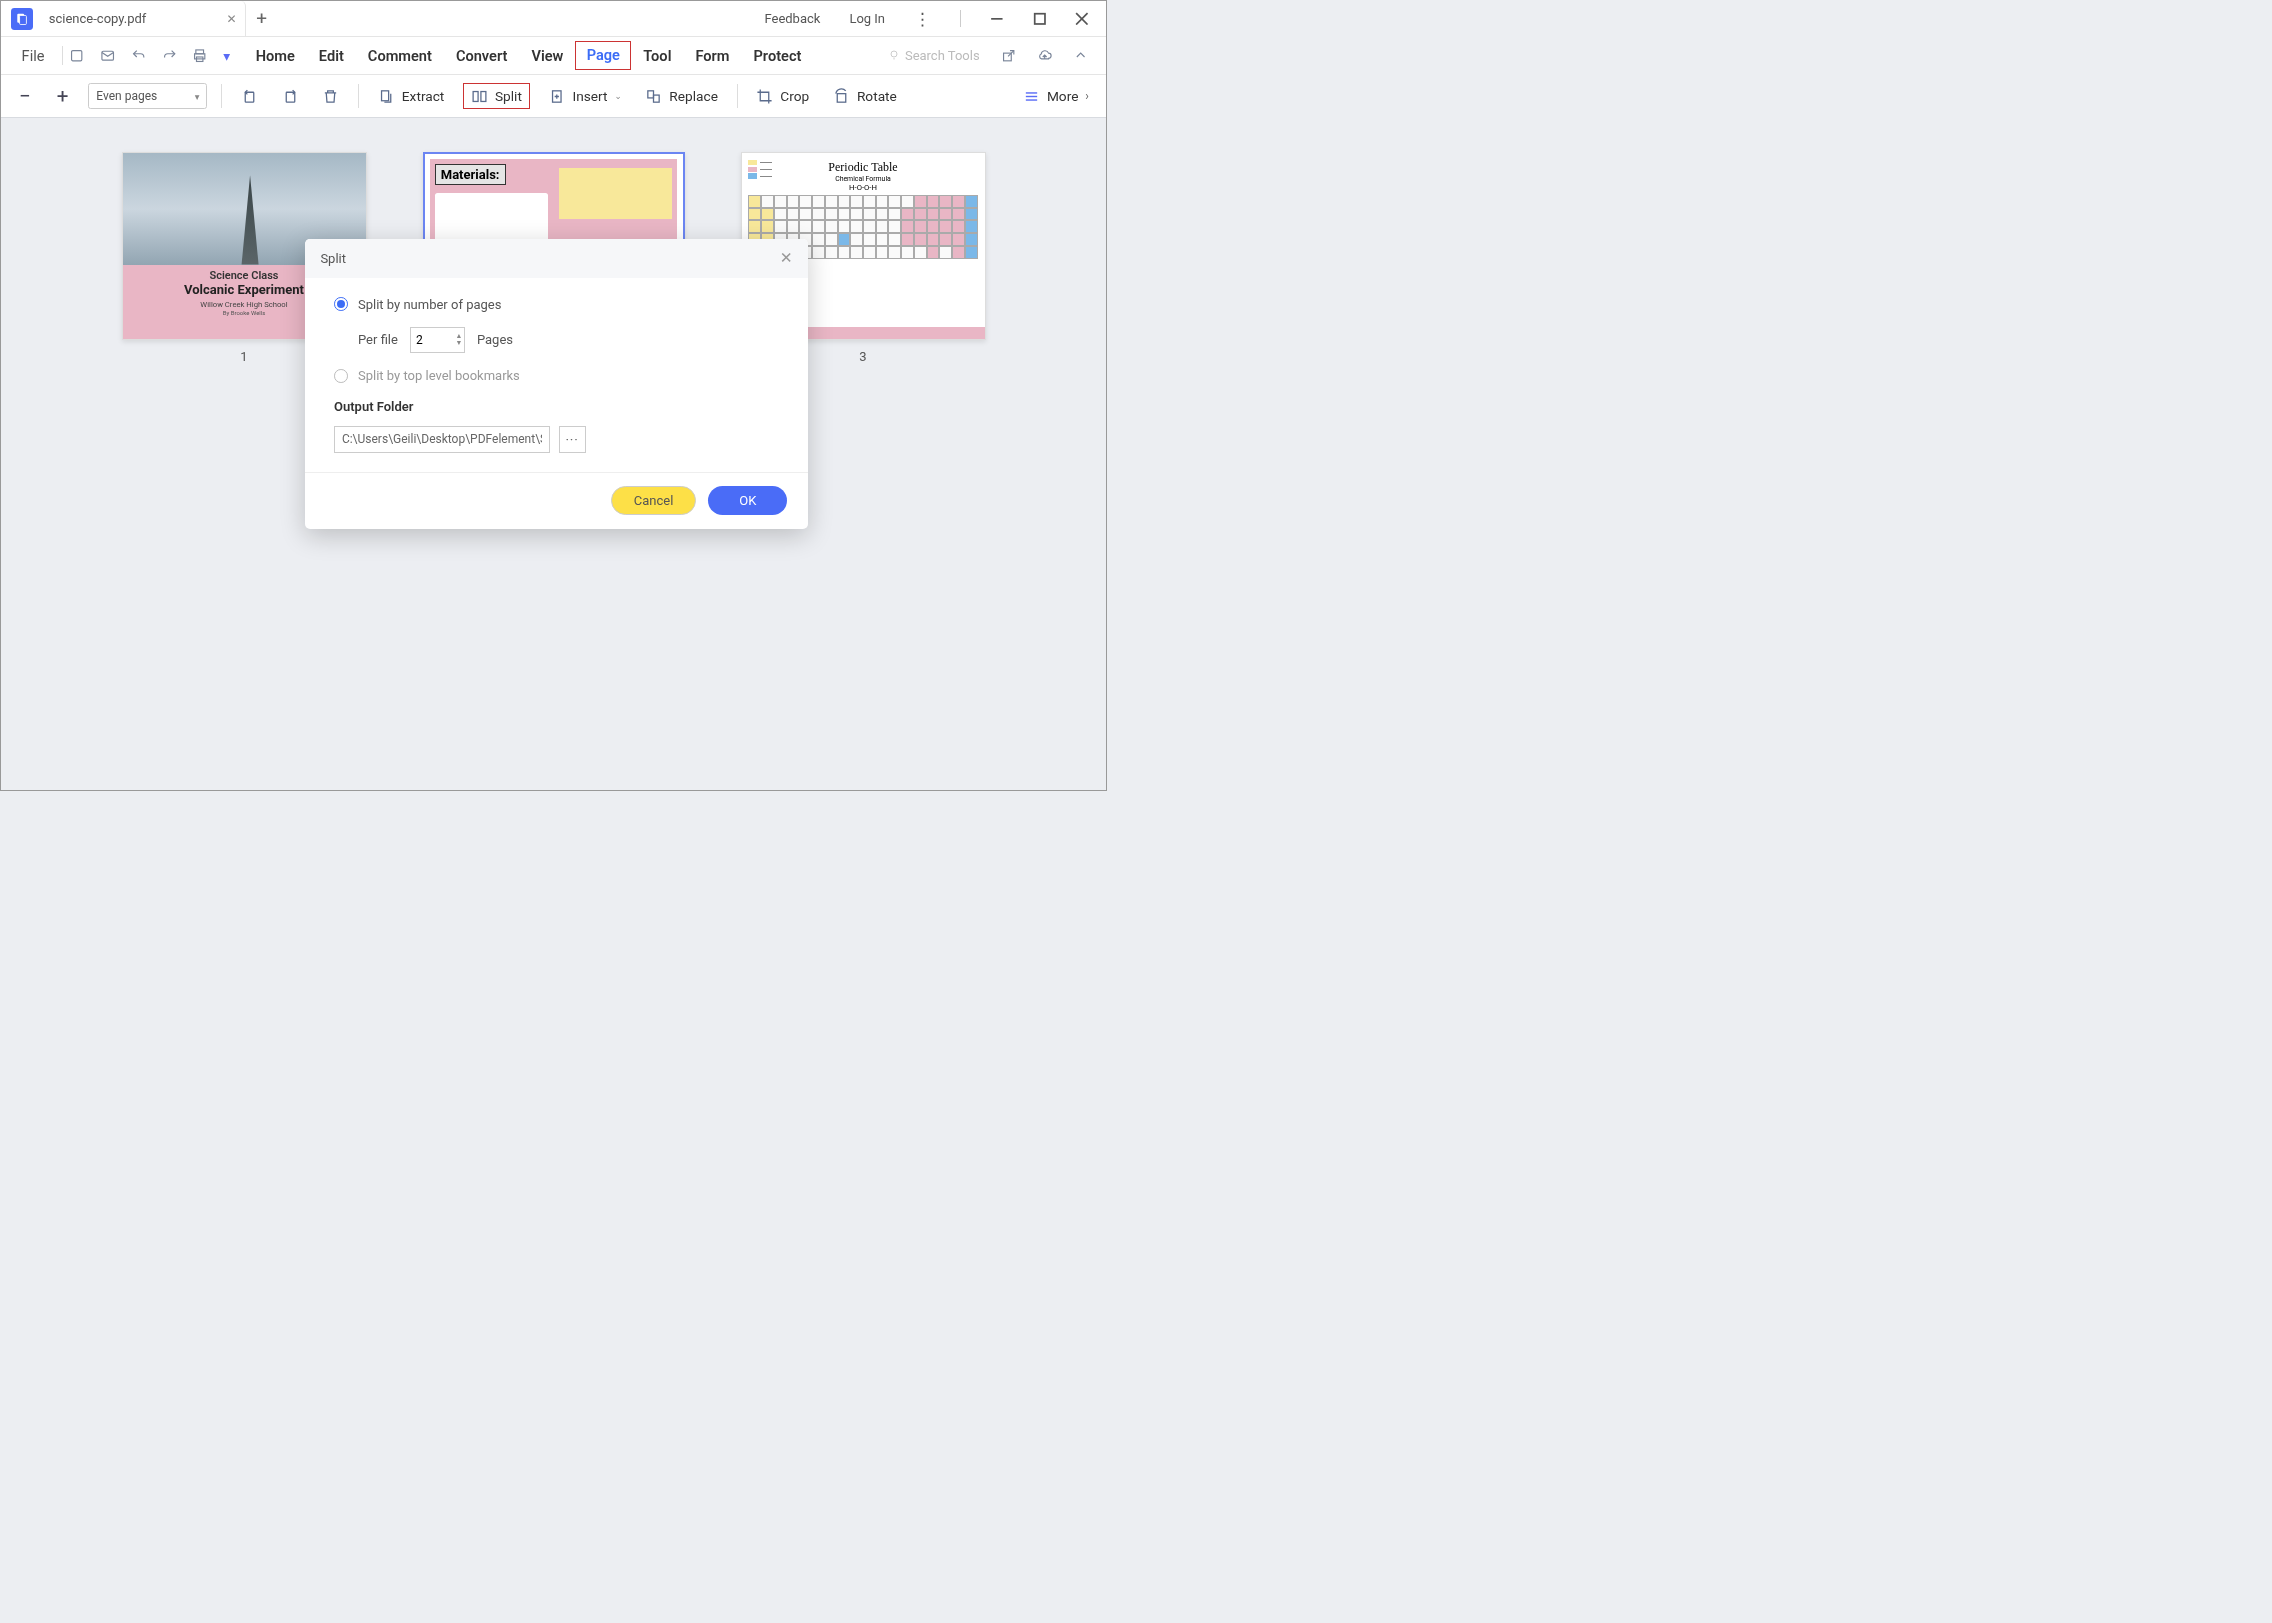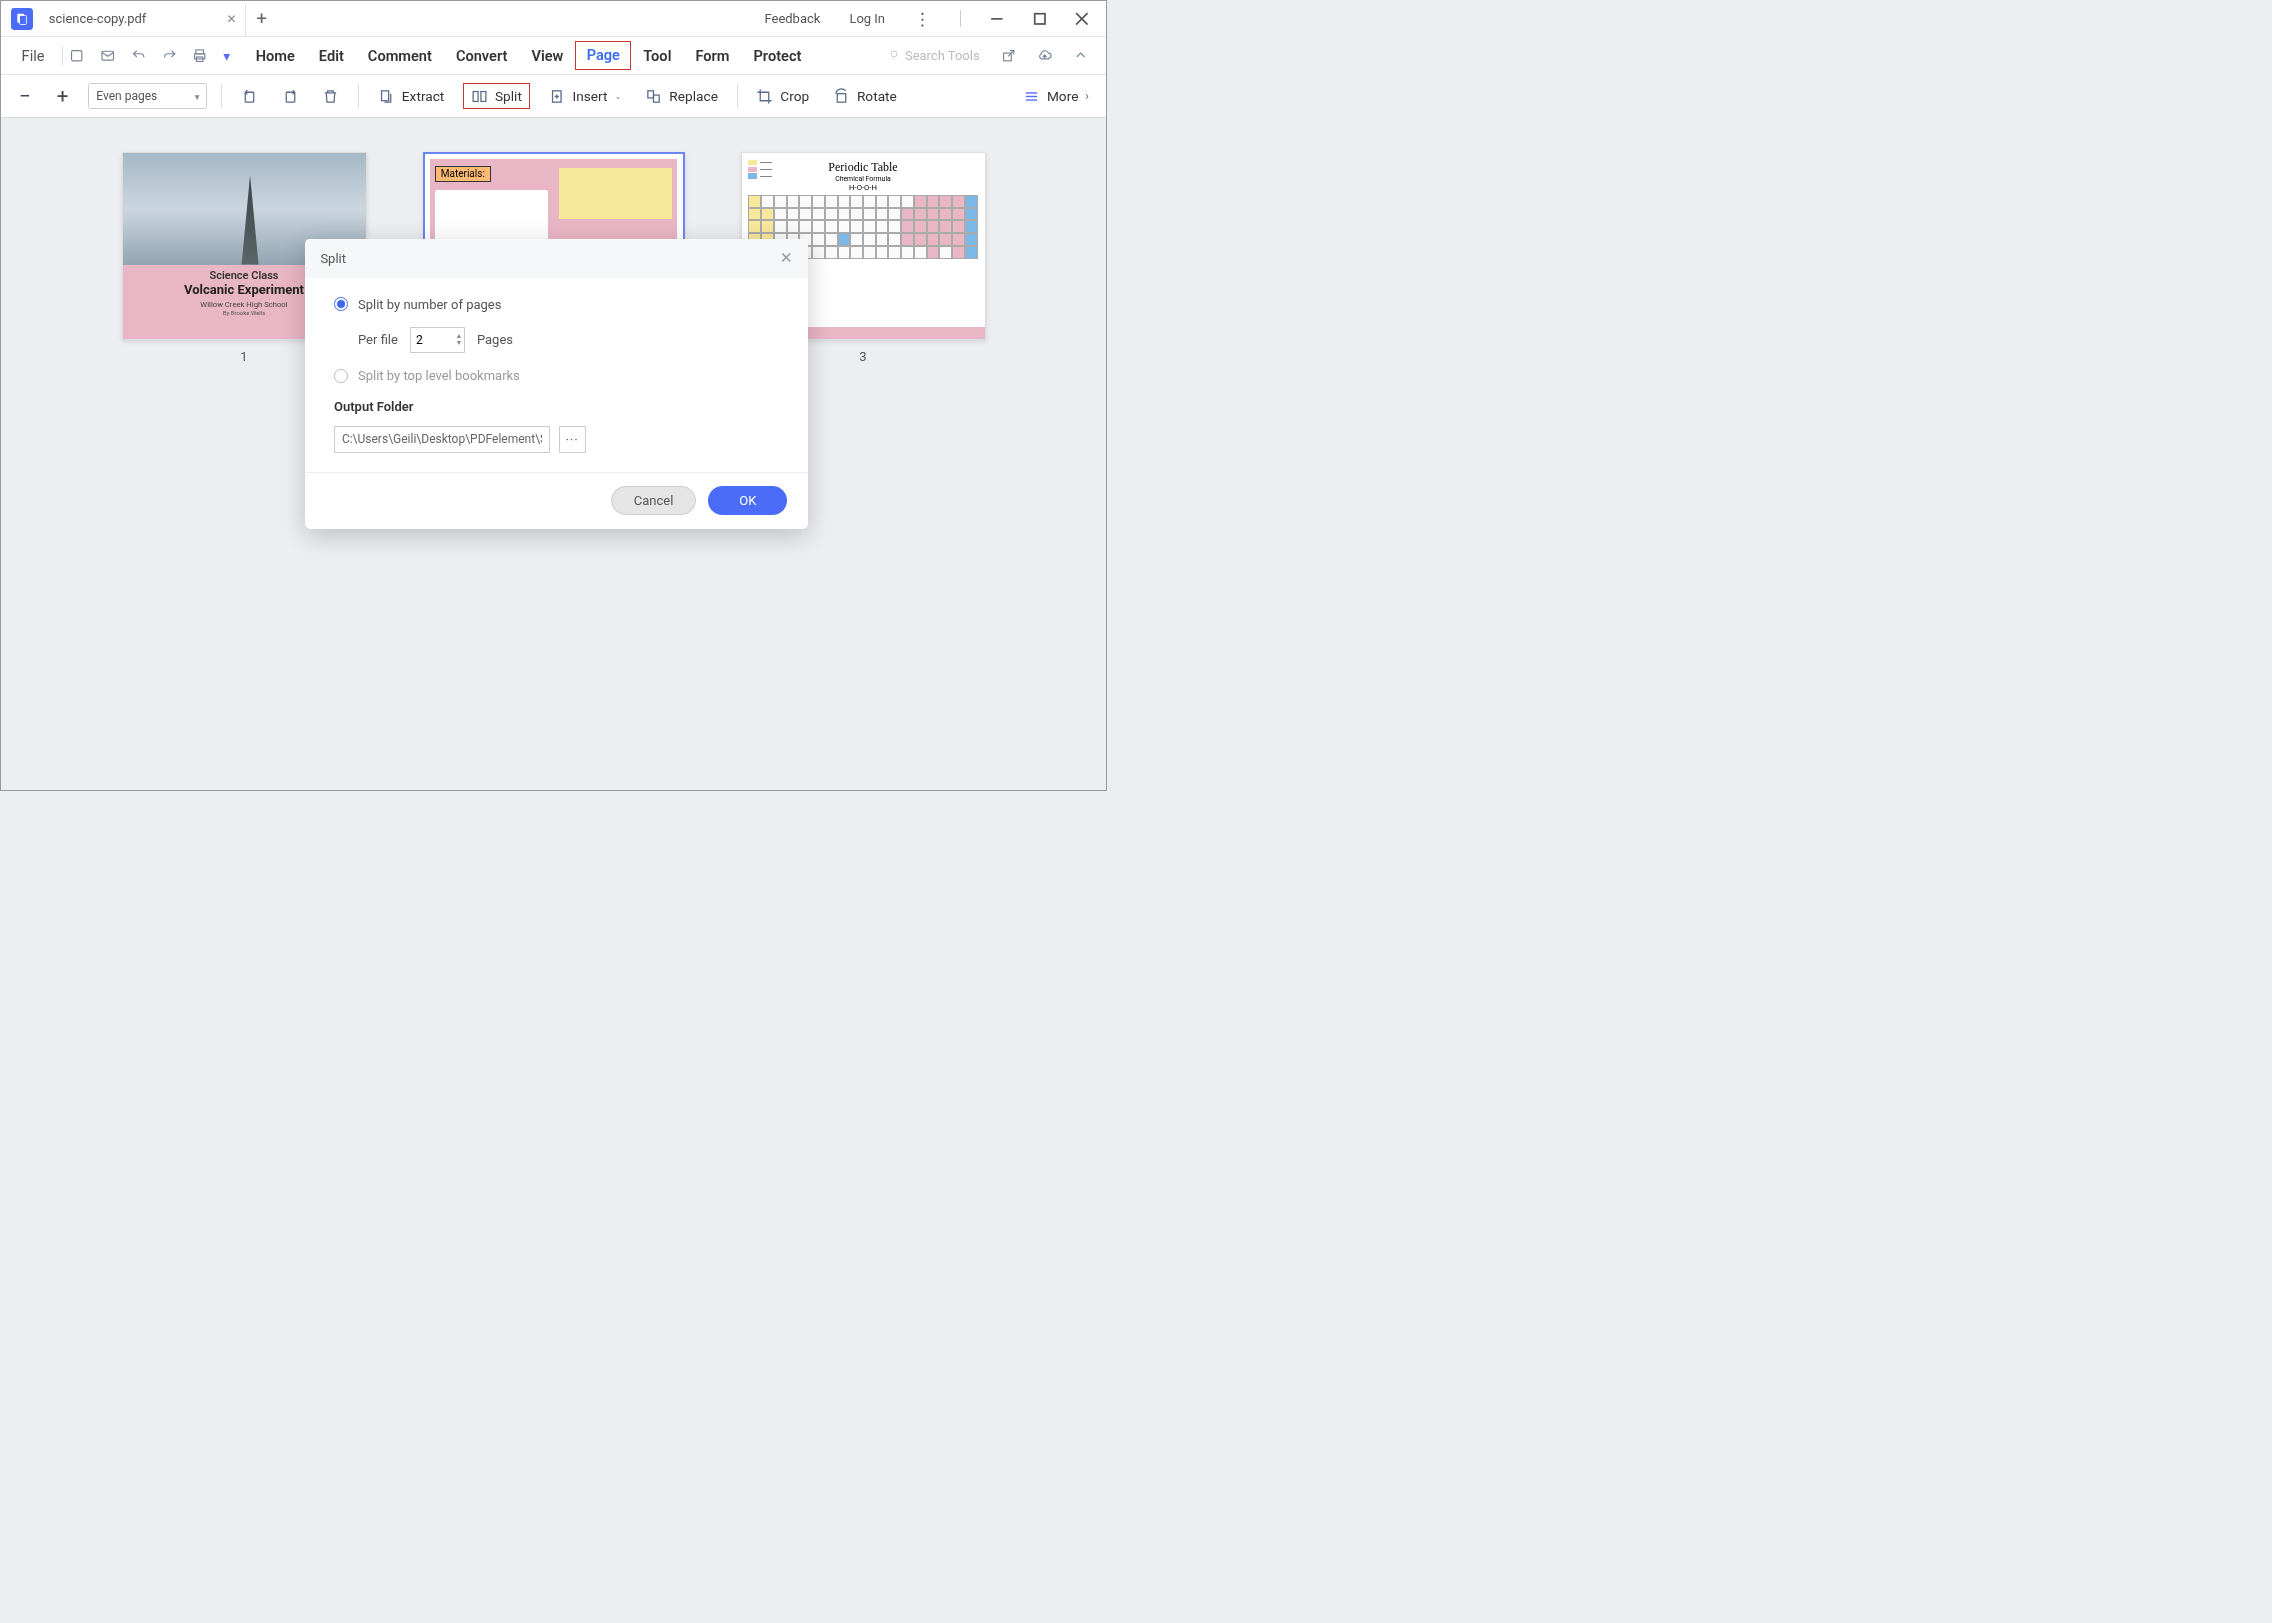--- a/index.html
+++ b/index.html
@@ -51,21 +51,21 @@
 .t1-bar { height: 40%; background: #e9b6c5; text-align: center; padding: 4px; position: relative; }
 .t1-title { font-size: 11px; color: #333; font-weight: 600; }
 .t1-sub { font-size: 13px; color: #222; font-weight: 700; }
 .t1-school { font-size: 7.7px; color: #444; margin-top: 3.4px; }
 .t1-author { font-size: 6px; color: #555; }
 
 
 .t2 { display: flex; height: 100%; }
 .t2-left { flex: 1; background: #e9b6c5; padding: 5.1px; }
 .t2-right { flex: 1; background: #e9b6c5; padding: 5.1px; }
-.t2-mat { background: #fdba74; border: 0.9px solid #333; padding: 1.7px 5.1px; font-size: 10px; font-weight: 400; display: inline-block; }
+.t2-mat { background: #e5e5e5; border: 0.9px solid #333; padding: 1.7px 5.1px; font-size: 13px; font-weight: 700; display: inline-block; }
 .t2-note { background: #f8e89a; height: 51px; margin-top: 3.4px; font-size: 4.3px; padding: 3.4px; }
 .t2-boo { color: #fff; font-size: 12px; font-weight: 700; margin-top: 26px; font-style: italic;}
 
 
 .t3 { background: #fff; padding: 6.9px; height: 100%; position: relative; }
 .t3-title { font-family: cursive; font-size: 12px; text-align: center; }
 .t3-sub { font-size: 6.9px; text-align: center; }
 .t3-formula { font-size: 7.7px; text-align: center; margin-bottom: 3px; }
 .t3-table { display: grid; grid-template-columns: repeat(18, 1fr); gap: 0; font-size: 3.4px; }
 .t3-cell { border: 0.4px solid #aaa; aspect-ratio: 1; background: #fafafa; }
@@ -84,21 +84,21 @@
 .perfile-row { display: flex; align-items: center; gap: 12px; margin: 0 0 15.4px 24px; }
 .spinner { width: 55px; height: 26px; border: 0.9px solid #ccc; display: flex; align-items: center; position: relative; }
 .spinner input { border: none; width: 34px; padding: 0 5.1px; font-size: 12px; outline: none; }
 .spinner .arrows { position: absolute; right: 1.7px; display: flex; flex-direction: column; color: #888; font-size: 6.9px; line-height: 6.9px;}
 .section-label { font-weight: 600; color: #333; margin: 10.3px 0 12px 0; }
 .path-row { display: flex; gap: 8.6px; }
 .path-input { flex: 0 0 216px; height: 27px; border: 0.9px solid #ccc; padding: 0 6.9px; font-size: 12px; color: #666; }
 .browse-btn { width: 27px; height: 27px; border: 0.9px solid #ccc; display: flex; align-items: center; justify-content: center; font-size: 13.7px; color: #666; cursor: pointer; letter-spacing: 0.9px;}
 .dlg-footer { border-top: 0.9px solid #eee; padding: 13.7px 20.6px; display: flex; justify-content: flex-end; gap: 12px; }
 .btn { height: 29px; padding: 0 22px; border-radius: 14.6px; font-size: 13px; cursor: pointer; display: flex; align-items: center; }
-.btn-cancel { border: 0.9px solid #ccc; background: #e5e5e5; color: #555; }
+.btn-cancel { border: 0.9px solid #ccc; background: #fde047; color: #555; }
 .btn-ok { background: #4a6cf7; color: #fff; border: none; padding: 0 31px; text-align: center; }
 
 svg { display: block; }
 .ico { width: 15.4px; height: 15.4px; color: #7a8599; }
 .ico-sm { width: 12px; height: 12px; }
 </style>
 </head>
 <body>
 
 <div class="title-bar">

